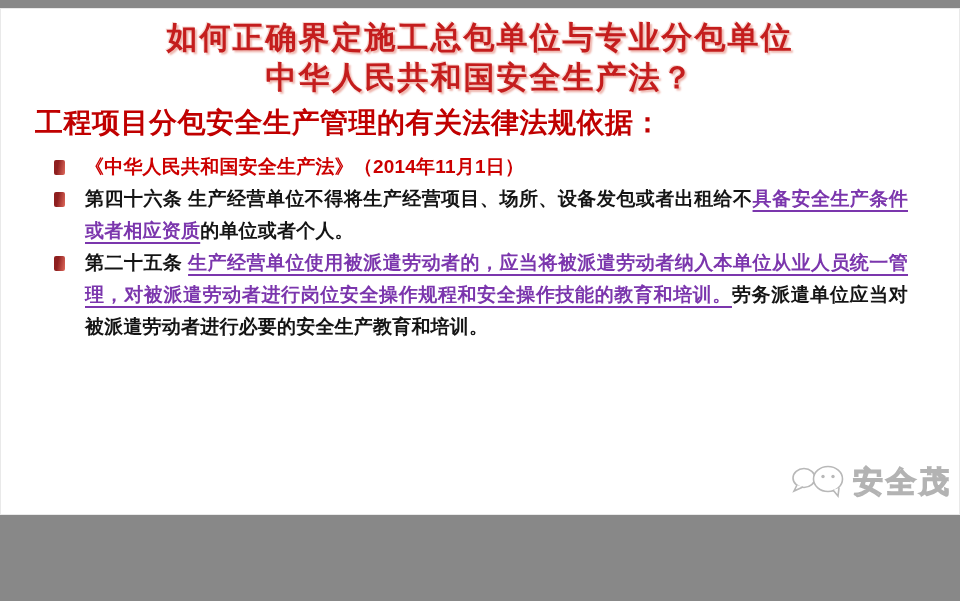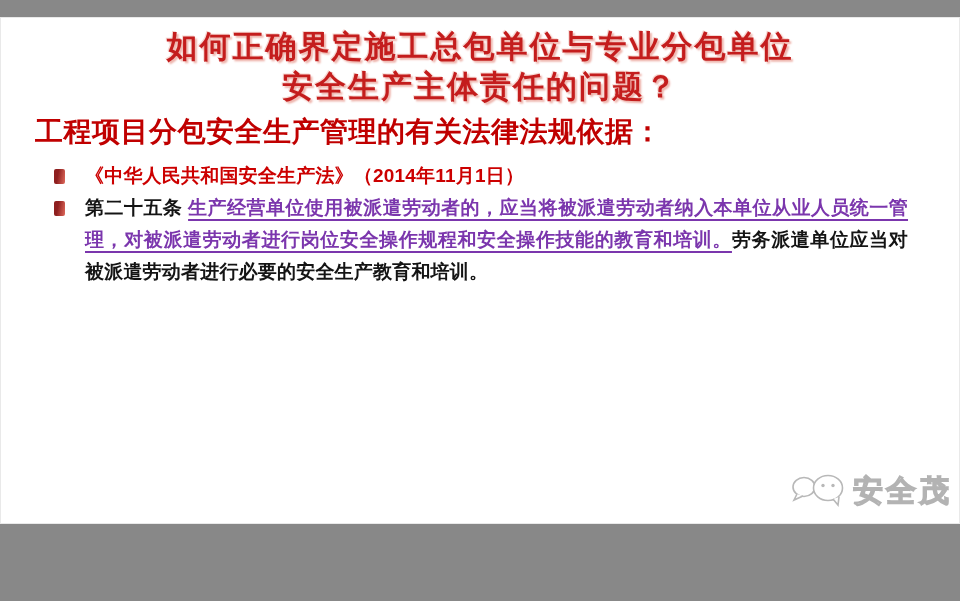--- a/index.html
+++ b/index.html
@@ -1,20 +1,20 @@
 <!DOCTYPE html>
 <html><head>
 <meta charset="utf-8">
 <style>
   html, body { margin: 0; padding: 0; background: #888; }
   .slide {
     position: relative;
     width: 960px;
     height: 507px;
-    margin: 17px auto;
+    margin: 8px auto;
     background: #ffffff;
     overflow: hidden;
     box-shadow: inset 0 0 0 1px #e9e9e9;
     font-family: "Liberation Sans", "DejaVu Sans", sans-serif;
     font-weight: bold;
   }
   .title {
     padding-top: 10px;
     text-align: center;
     color: var(--title-red, #c41d1d);
@@ -82,34 +82,40 @@
     -webkit-text-stroke: 1.3px #b3b3b3;
   }
 </style>
 </head>
 <body>
 
 <div class="slide" style="--title-red: #c41d1d; --heading-red: #c00000; --bullet-red: #cc0000; --body-black: #141414; --link-purple: #7b36ad;">
 
   <div class="title">
     <div>如何正确界定施工总包单位与专业分包单位</div>
-    <div>安全生产主体责任的问题？</div>
+    <div>中华人民共和国安全生产法？</div>
   </div>
 
   <div class="heading">工程项目分包安全生产管理的有关法律法规依据：</div>
 
   <ul class="bullets">
 
     <li>
       <span class="marker"></span>
       <p>
         <span class="seg-red">《中华人民共和国安全生产法》（2014年11月1日）</span>
       </p>
     </li>
 
+    <li>
+      <span class="marker"></span>
+      <p>
+        <span class="seg-black">第四十六条 生产经营单位不得将生产经营项目、场所、设备发包或者出租给不</span><span class="seg-purple">具备安全生产条件或者相应资质</span><span class="seg-black">的单位或者个人。</span>
+      </p>
+    </li>
 
 
     <li class="gap-after-xl">
       <span class="marker"></span>
       <p>
         <span class="seg-black">第二十五条 </span><span class="seg-purple">生产经营单位使用被派遣劳动者的，应当将被派遣劳动者纳入本单位从业人员统一管理，对被派遣劳动者进行岗位安全操作规程和安全操作技能的教育和培训。</span><span class="seg-black">劳务派遣单位应当对被派遣劳动者进行必要的安全生产教育和培训。</span>
       </p>
     </li>
 
 

